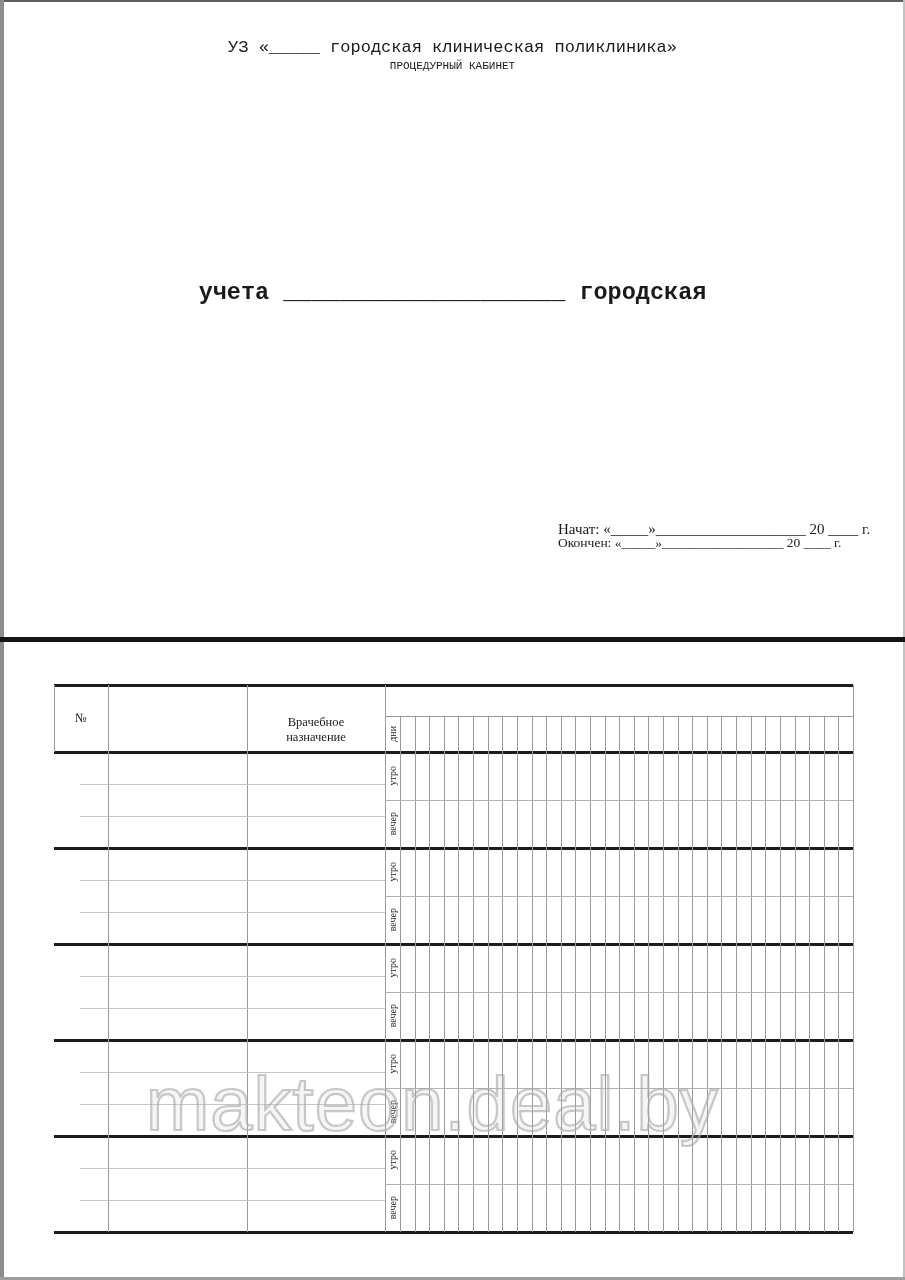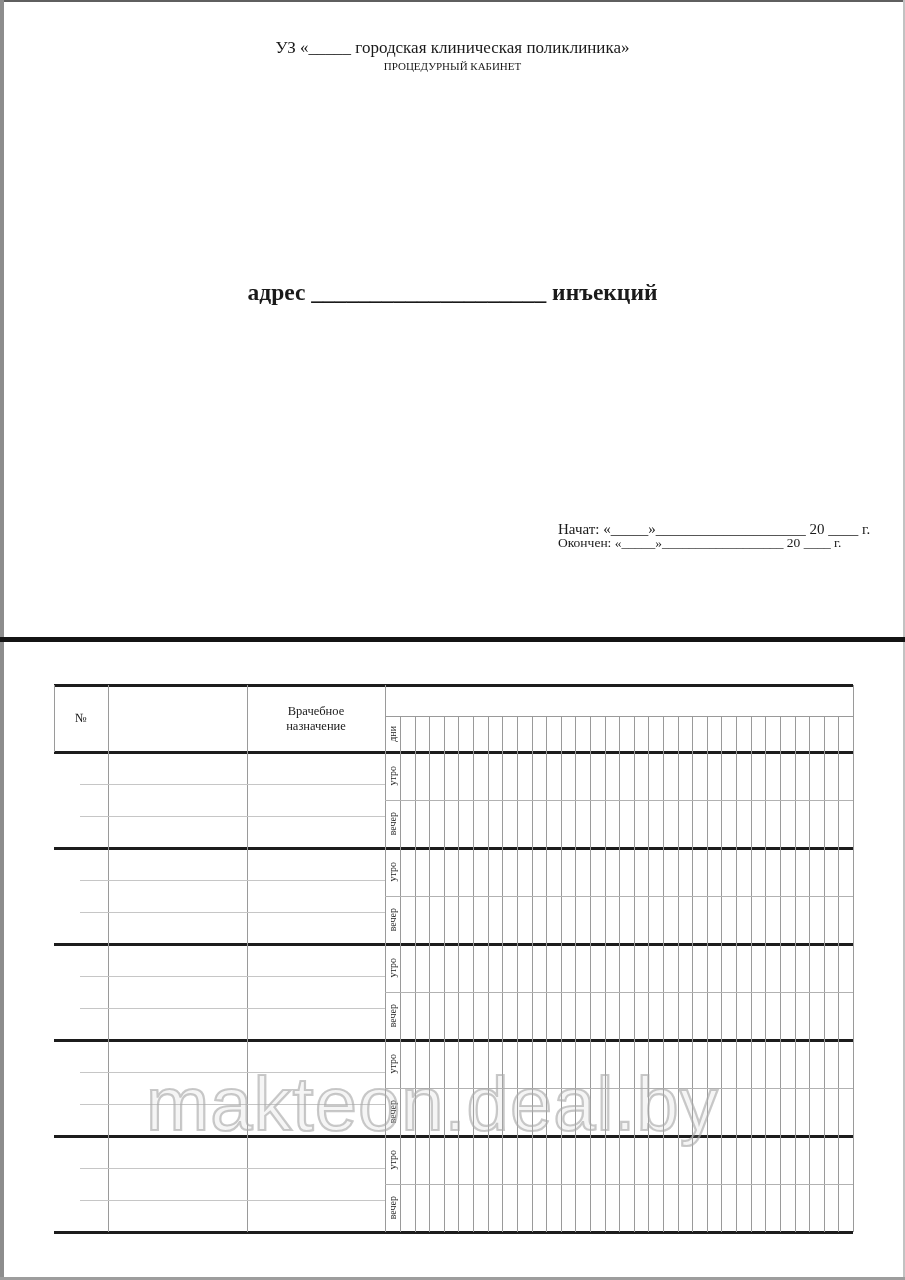--- a/index.html
+++ b/index.html
@@ -9,39 +9,39 @@
   }
   
   .edge{position:absolute;background:#8f8f8f;}
   #edge-top{left:0;top:0;width:905px;height:2px;background:#5f5f5f;}
   #edge-left{left:0;top:0;width:4px;height:1280px;background:#8d8d8d;}
   #edge-right{right:0;top:0;width:2px;height:1280px;background:#c2c2c2;}
   #edge-bottom{left:0;bottom:0;width:905px;height:3px;background:#9d9d9d;}
 
   
   #cover{position:absolute;left:0;top:0;width:905px;height:637px;}
-  .center-line{position:absolute;left:0;width:905px;text-align:center;}
+  .center-line{position:absolute;left:0;width:905px;text-align:center;font-family:Liberation Mono, monospace;}
   #org1{top:38px;font-size:17px;}
   #org2{top:60px;font-size:11px;}
   #journal-title{top:220px;font-size:41px;font-weight:bold;letter-spacing:13px;text-indent:13px;}
   #journal-subtitle{top:279px;font-size:23.5px;font-weight:bold;}
   #started{position:absolute;left:558px;top:521px;font-size:15px;}
   #ended{position:absolute;left:558px;top:535px;font-size:13.5px;text-align:center;}
 
   
   #divider{position:absolute;left:0;top:637px;width:905px;height:5px;background:#141414;}
 
   
   #table-page{position:absolute;left:0;top:641px;width:905px;height:639px;}
   #ledger{position:absolute;left:0;top:0;width:905px;height:639px;}
   .cell{position:absolute;display:flex;align-items:center;justify-content:center;
         text-align:center;font-size:12.5px;line-height:1.18;white-space:pre-line;}
   #cell-no{left:54px;top:44px;width:54px;height:67px;}
   #cell-patient{left:108px;top:44px;width:139px;height:67px;}
-  #cell-prescription{left:247px;top:44px;width:138px;height:67px;}
+  #cell-prescription{left:247px;top:55px;width:138px;height:67px;}
   #cell-mark{left:385px;top:44px;width:468px;height:31px;}
   .vcell{position:absolute;display:flex;align-items:center;justify-content:center;
          font-size:10px;line-height:1;}
   .vtext{writing-mode:vertical-rl;transform:rotate(180deg);white-space:nowrap;}
   #cell-days{left:385px;top:75px;width:15px;height:36px;}
   .gridline{position:absolute;}
 
   
   #watermark{
     position:absolute;left:146px;top:1060px;z-index:6;
@@ -56,21 +56,21 @@
 <body>
 
 <div id="edge-top" class="edge"></div>
 <div id="edge-left" class="edge"></div>
 <div id="edge-right" class="edge"></div>
 <div id="edge-bottom" class="edge"></div>
 
 <div id="cover">
   <div id="org1" class="center-line">УЗ «_____ городская клиническая поликлиника»</div>
   <div id="org2" class="center-line">ПРОЦЕДУРНЫЙ КАБИНЕТ</div>
-  <div id="journal-subtitle" class="center-line">адрес ____________________ инъекций</div>
+  <div id="journal-subtitle" class="center-line">учета ____________________ городская</div>
   <div id="started">Начат: «_____»____________________ 20 ____ г.</div>
   <div id="ended">Окончен: «_____»__________________ 20 ____ г.</div>
 </div>
 
 <div id="divider"></div>
 
 <div id="table-page">
   <div id="ledger">
     <div id="cell-no" class="cell">№</div>
     <div id="cell-prescription" class="cell">Врачебное

